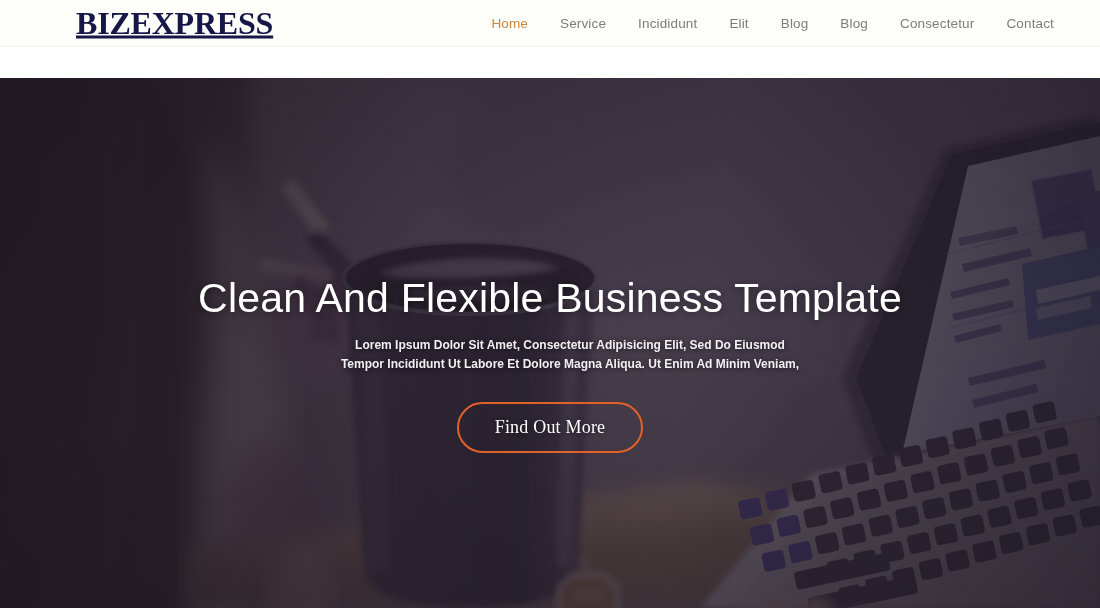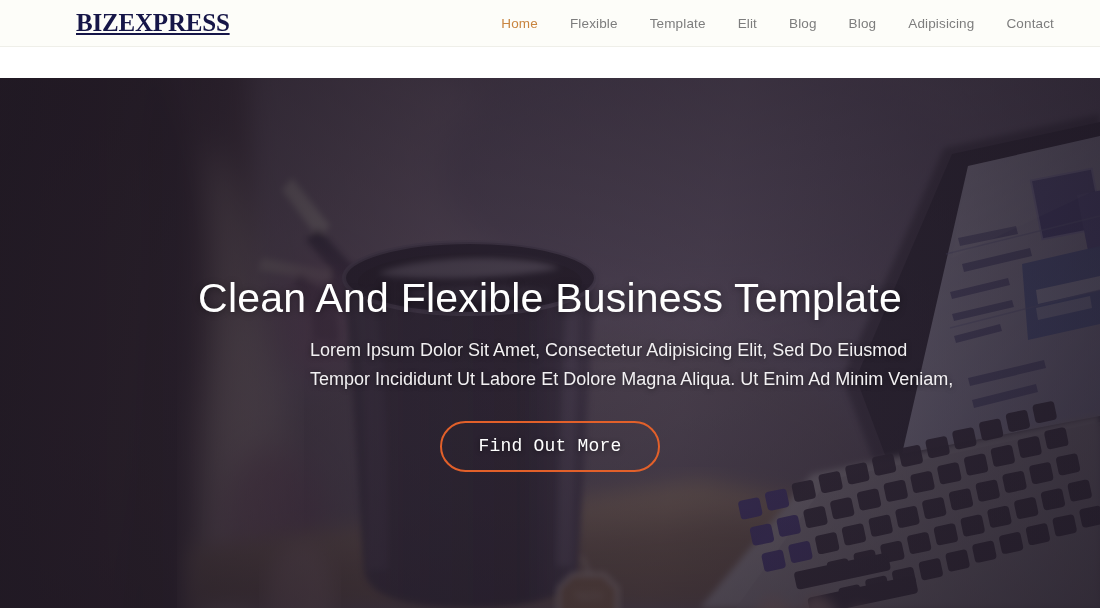--- a/index.html
+++ b/index.html
@@ -20,21 +20,21 @@
     border-bottom:1px solid #efefe9;
     display:flex;
     align-items:center;
     z-index:20;
   }
   .brand{
     position:absolute;
     left:76px;
     top:50%;
     transform:translateY(-50%);
-    font-size:25px;
+    font-size:32px;
     font-weight:700;
     letter-spacing:-0.2px;
     color:#161648;
     white-space:nowrap;
     font-family:"Liberation Serif", serif;
   }
   .main-nav{
     position:absolute;
     right:30px;
     top:50%;
@@ -102,23 +102,23 @@
     font-size:41px;
     line-height:1.12;
     font-weight:300;
     color:#ffffff;
     letter-spacing:0.2px;
     text-shadow:0 1px 7px rgba(0,0,0,0.40);
     white-space:nowrap;
   }
   .hero-sub{
     margin-top:14px;
-    font-size:18px;
+    font-size:12px;
     line-height:1.62;
-    font-weight:400;
+    font-weight:700;
     color:#f2f0f2;
     text-shadow:0 1px 5px rgba(0,0,0,0.55);
     max-width:520px;
     margin-left:40px;
   }
   .hero-sub span{ display:block; white-space:nowrap; }
   .hero-cta{
     margin-top:27px;
     display:inline-block;
     padding:14px 36px 15px;
@@ -126,37 +126,37 @@
     border-radius:40px;
     background:transparent;
     color:#ffffff;
     font-size:18px;
     font-weight:400;
     letter-spacing:0.2px;
     text-decoration:none;
     cursor:pointer;
     text-shadow:0 1px 5px rgba(0,0,0,0.45);
     line-height:1;
-    font-family:Liberation Mono, monospace;
+    font-family:Liberation Serif, serif;
   }
 </style>
 </head>
 <body>
 
 <header class="site-header">
   <a class="brand" href="#">BIZEXPRESS</a>
 
   <nav class="main-nav">
     <a class="nav-link is-active" href="#">Home</a>
-    <a class="nav-link" href="#">Flexible</a>
-    <a class="nav-link" href="#">Template</a>
+    <a class="nav-link" href="#">Service</a>
+    <a class="nav-link" href="#">Incididunt</a>
     <a class="nav-link" href="#">Elit</a>
     <a class="nav-link" href="#">Blog</a>
     <a class="nav-link" href="#">Blog</a>
-    <a class="nav-link" href="#">Adipisicing</a>
+    <a class="nav-link" href="#">Consectetur</a>
     <a class="nav-link" href="#">Contact</a>
   </nav>
 </header>
 
 <div class="header-spacer"></div>
 
 <section class="hero">
 
   <div class="hero-photo">
     <svg viewBox="0 0 1100 530" preserveAspectRatio="none" xmlns="http://www.w3.org/2000/svg">

